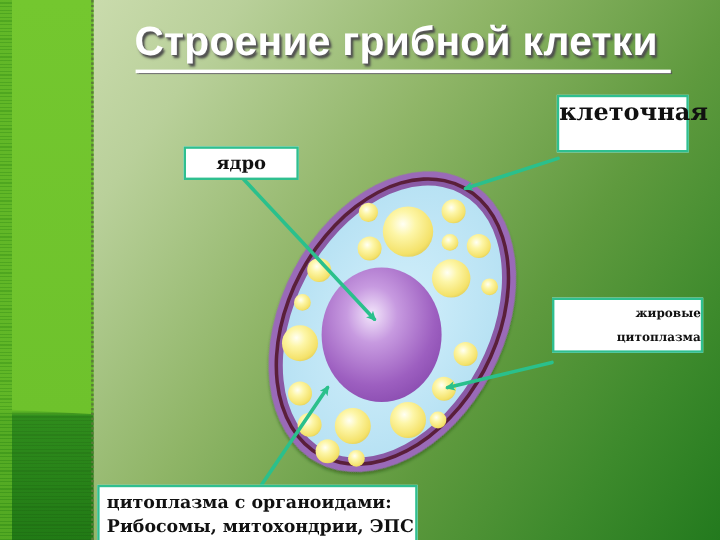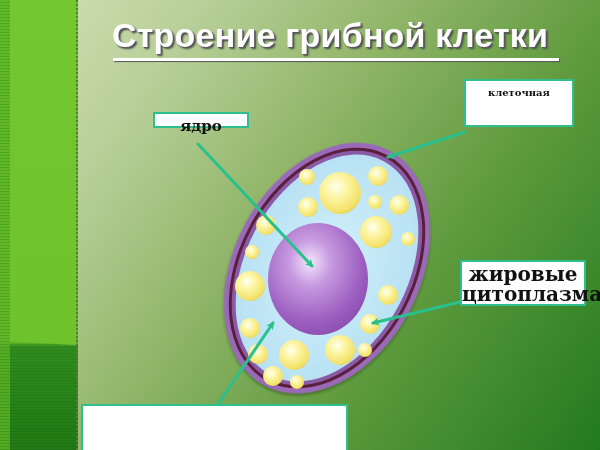--- a/index.html
+++ b/index.html
@@ -38,23 +38,23 @@
   }
   .title-underline {
     position: absolute; left: 113px; top: 58px; width: 446px; height: 3px;
     background: #ffffff; box-shadow: 1px 1px 1px #555;
   }
   .label {
     position: absolute; background: #ffffff; border: 2px solid #2fbf8f;
     color: #111; font-weight: bold; text-align: center;
     font-family: "DejaVu Serif", serif; box-sizing: border-box;
   }
-  .label-nucleus { left: 153px; top: 112px; width: 96px; height: 16px; font-size: 15px; line-height: 24px; }
-  .label-wall { left: 464px; top: 79px; width: 110px; height: 48px; font-size: 10px; line-height: 20px; padding-top: 2px; }
-  .label-fat { left: 460px; top: 260px; width: 126px; height: 46px; font-size: 20px; line-height: 20px; padding-top: 2px; }
+  .label-nucleus { left: 153px; top: 122px; width: 96px; height: 28px; font-size: 15px; line-height: 24px; }
+  .label-wall { left: 464px; top: 79px; width: 110px; height: 48px; font-size: 20px; line-height: 20px; padding-top: 2px; }
+  .label-fat { left: 460px; top: 248px; width: 126px; height: 46px; font-size: 10px; line-height: 20px; padding-top: 2px; text-align: right; }
   .label-cyto { left: 81px; top: 404px; width: 267px; height: 50px; font-size: 14.5px; line-height: 20px; text-align: left; padding: 3px 0 0 6px; }
   .label span { display: block; }
   svg.diagram { position: absolute; left: 0; top: 0; }
 </style>
 </head>
 <body>
 
 <div class="slide">
   <div class="sidebar">
     <div class="sidebar-edge"></div>
@@ -134,14 +134,16 @@
     <span>ядро</span>
   </div>
   <div class="label label-wall">
     <span>клеточная</span>
   </div>
   <div class="label label-fat">
     <span>жировые</span>
     <span>цитоплазма</span>
   </div>
   <div class="label label-cyto">
+    <span>цитоплазма с органоидами:</span>
+    <span>Рибосомы, митохондрии, ЭПС</span>
   </div>
 </div>
 
 </body></html>

